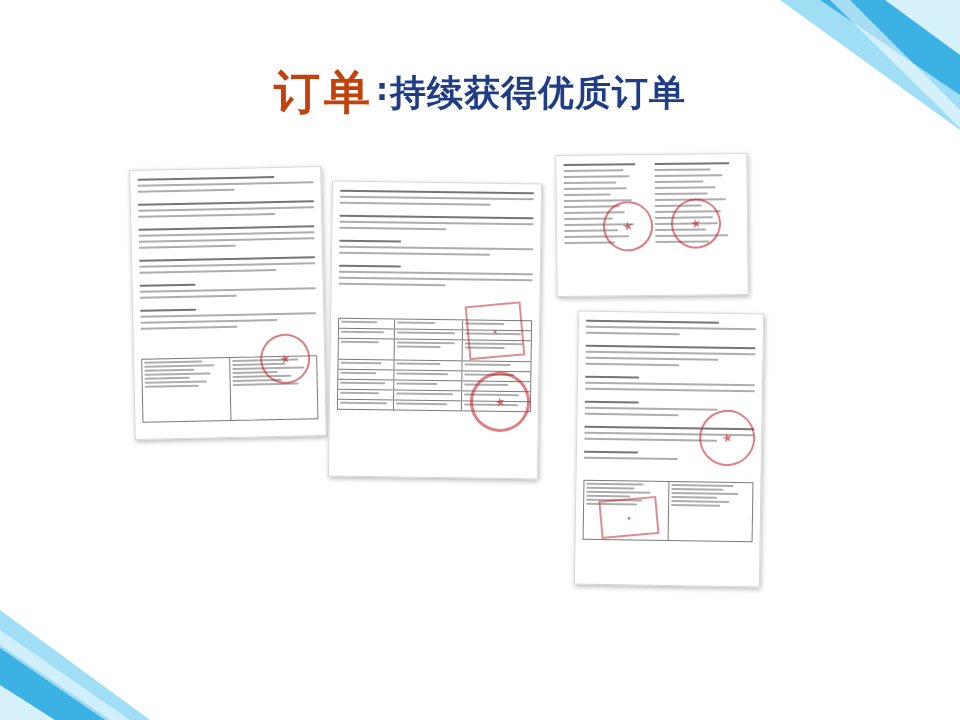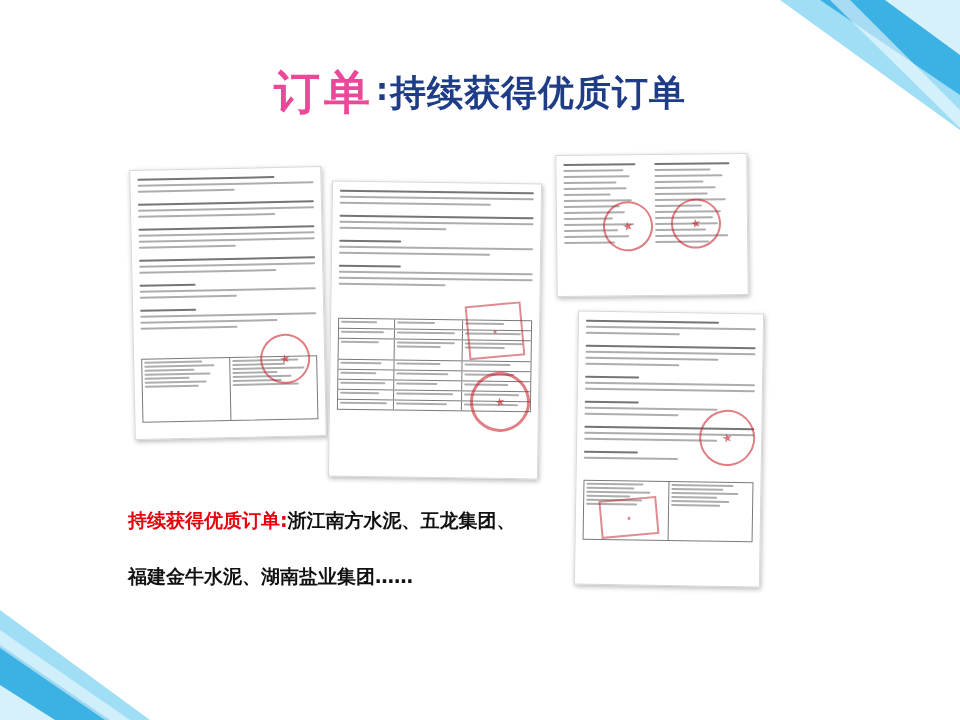--- a/index.html
+++ b/index.html
@@ -43,21 +43,21 @@
     position: absolute;
     top: 62px;
     left: 0;
     width: 100%;
     text-align: center;
   }
   .title-main {
     font-family: "DejaVu Sans", sans-serif;
     font-size: 46px;
     font-weight: bold;
-    color: #ec4899;
+    color: #c2410c;
     letter-spacing: 4px;
     display: inline-block;
     vertical-align: middle;
   }
   .title-colon {
     font-family: "DejaVu Sans", sans-serif;
     font-size: 30px;
     font-weight: bold;
     color: #1f3c87;
     display: inline-block;
@@ -456,18 +456,14 @@
           </div>
         </div>
       </div>
     </div>
     <div class="seal" style="right:6px; top:96px; width:52px; height:52px;">
         <span class="star">★</span>
       </div>
     <div class="seal-sq" style="left:24px; bottom:48px; width:54px; height:34px;">★</div>
   </div>
 
-  <div class="caption">
-    <span class="hl">持续获得优质订单</span><span class="hl">:</span><span>浙江南方水泥、五龙集团、</span>
-    <span class="line2">福建金牛水泥、湖南盐业集团……</span>
-  </div>
 
 </div>
 
 </body></html>

